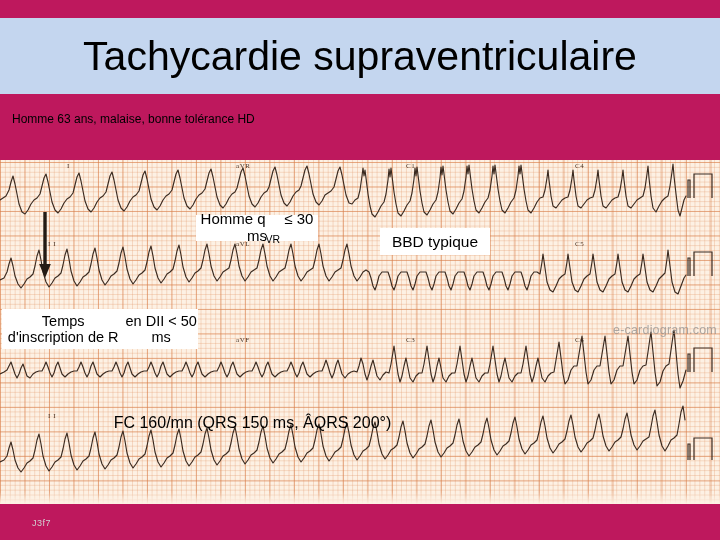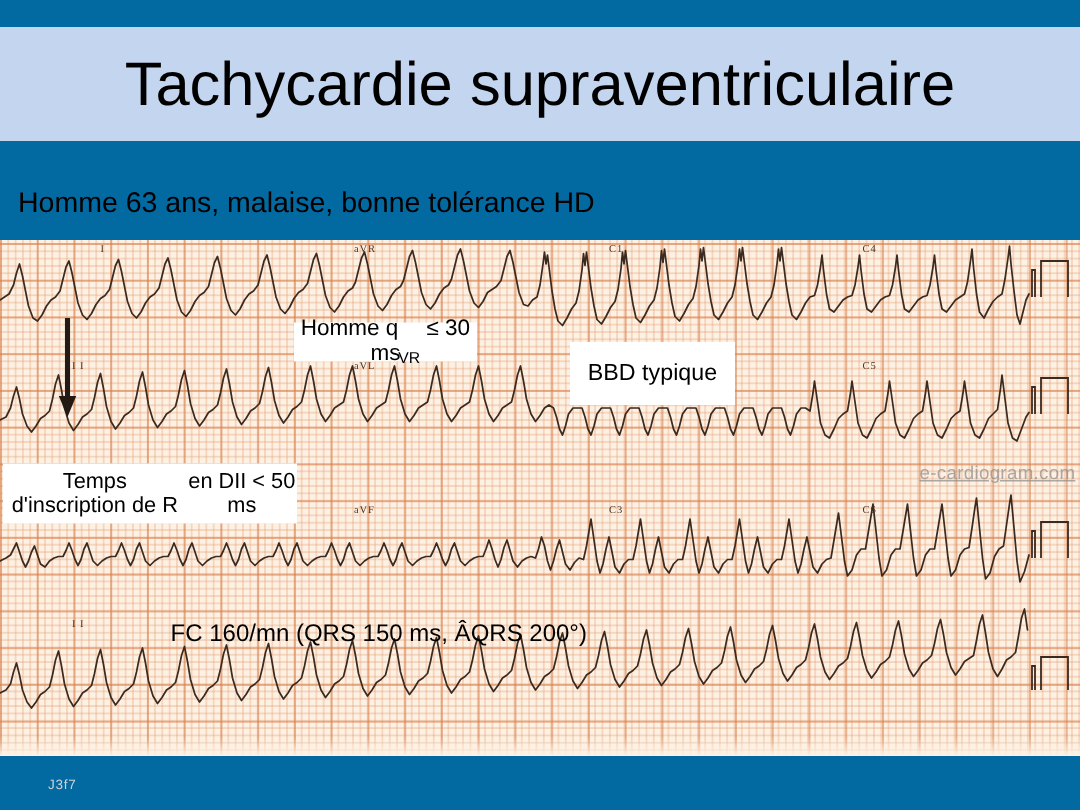--- a/index.html
+++ b/index.html
@@ -3,38 +3,38 @@
 <meta charset="utf-8">
 <style>
   html,body{margin:0;padding:0;}
   body{
     width:720px;height:540px;
     background:#ffffff;
     font-family:"Liberation Sans", sans-serif;
     overflow:hidden;
     position:relative;
   }
-  #slide{position:relative;width:720px;height:540px;overflow:hidden;background:#0369a1;}
+  #slide{position:relative;width:720px;height:540px;overflow:hidden;background:#be185d;}
 
   
   #title-band{
     position:absolute;left:0;top:18px;width:720px;height:76px;
     background:#c4d6ef;
   }
   #title-text{
     position:absolute;left:0;top:18px;width:720px;height:76px;
     display:flex;align-items:center;justify-content:center;
     font-size:41px;font-weight:400;color:#000;letter-spacing:0px;
     white-space:nowrap;
   }
 
   
   #subtitle{
-    position:absolute;left:12px;top:125px;
-    font-size:19px;color:#000;white-space:nowrap;
+    position:absolute;left:12px;top:112px;
+    font-size:12px;color:#000;white-space:nowrap;
   }
 
   
   #ecg-wrap{
     position:absolute;left:0;top:160px;width:720px;height:344px;
     overflow:hidden;
     background:#fdf1e4;
   }
   .ecg-grid{
     position:absolute;left:0;top:0;width:720px;height:344px;
@@ -70,21 +70,21 @@
   #arrow-down{position:absolute;left:36px;top:210px;width:20px;height:70px;}
 
   
   .callout{
     position:absolute;background:#ffffff;color:#000;
     display:flex;align-items:center;justify-content:center;
     text-align:center;line-height:1.12;
   }
   #callout-q{ left:196px; top:215px; width:122px; height:26px; font-size:15px;}
   #callout-q sub{font-size:10.5px;vertical-align:baseline;position:relative;top:19px;}
-  #callout-bbd{ left:380px; top:228px; width:110px; height:42px; font-size:15.5px;}
+  #callout-bbd{ left:380px; top:228px; width:110px; height:27px; font-size:15.5px;}
   #callout-r{
     left:2px; top:309px; width:196px; height:40px; font-size:14.5px;
     flex-direction:row;justify-content:center;
   }
   #callout-r .l2{font-size:14.5px;}
   #callout-fc{
     left:100px; top:411px; width:305px; height:24px; font-size:16px;
     background:transparent;
   }
 
@@ -252,21 +252,21 @@
         L565,279 L567,271 L569,261 L571,255 L573,265 L575,277 L578,287 L581,292 L584,288 L587,283 L590,281
         L593,278 L595,270 L597,260 L599,254 L601,264 L603,276 L606,286 L609,291 L612,287 L615,282 L618,280
         L621,277 L623,269 L625,259 L627,253 L629,263 L631,275 L634,285 L637,290 L640,286 L643,281 L646,279
         L649,277 L651,267 L653,256 L655,250 L657,262 L659,275 L662,286 L665,291 L668,286 L671,280 L674,278
         L677,275 L679,264 L681,252 L683,246 L685,260"></path>
         <path class="calib" d="M688,300 L688,284 L690,284 L690,300 M694,300 L694,278 L712,278 L712,300"></path>
         <text class="leadlbl" x="48" y="258">I I</text>
       </g>
     </svg>
 
-    <div id="watermark" style="position:absolute;left:613px;top:148px;text-decoration:underline;">e-cardiogram.com</div>
+    <div id="watermark" style="position:absolute;left:613px;top:163px;">e-cardiogram.com</div>
   </div>
 
   <svg id="arrow-down" viewBox="0 0 20 70">
     <path d="M9,2 L9,56" stroke="#231a14" stroke-width="3.4" fill="none"></path>
     <path d="M3.2,54 L9,68 L14.8,54 Z" fill="#231a14"></path>
   </svg>
 
   <div class="callout" id="callout-q">
     <span>
       <span>Homme q</span><sub>VR</sub><span> ≤ 30 ms</span>

